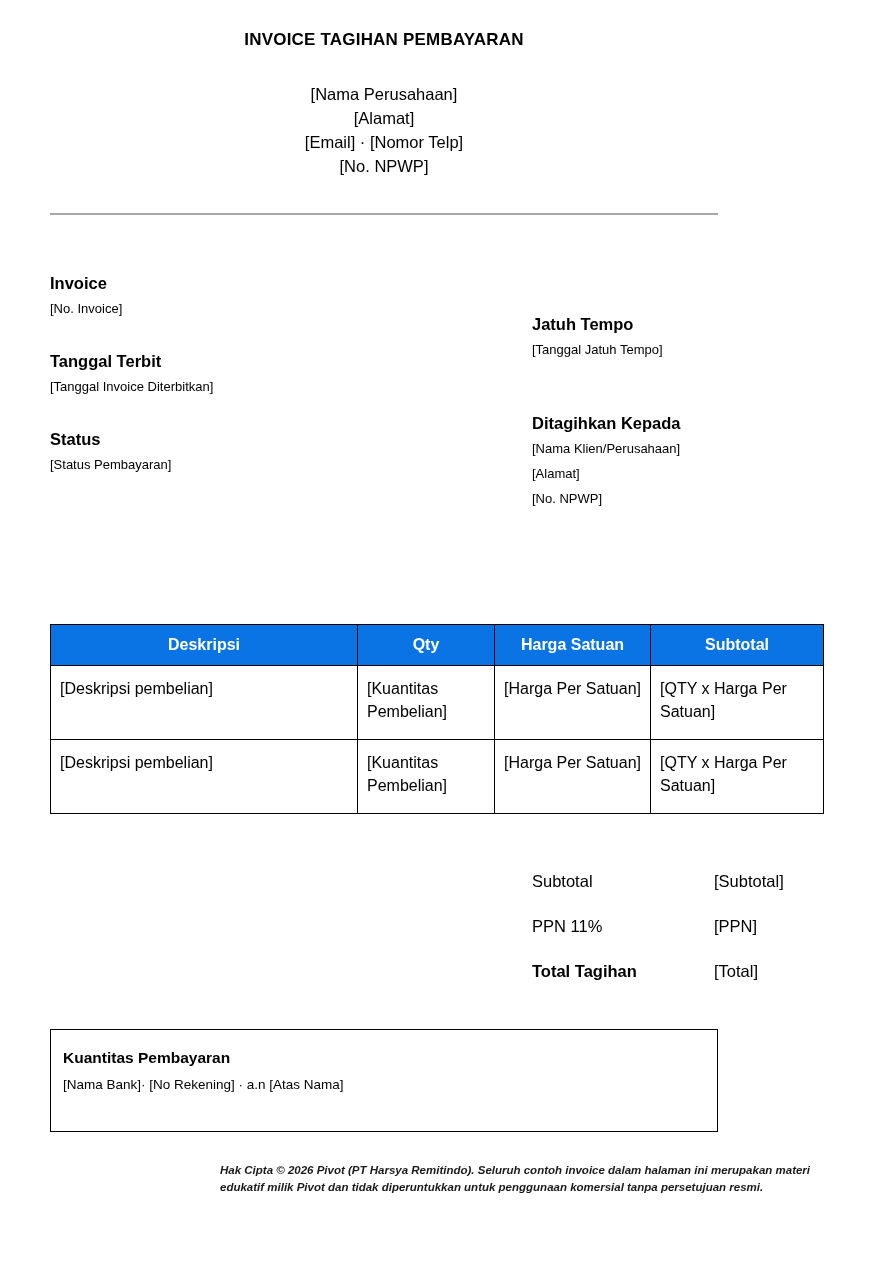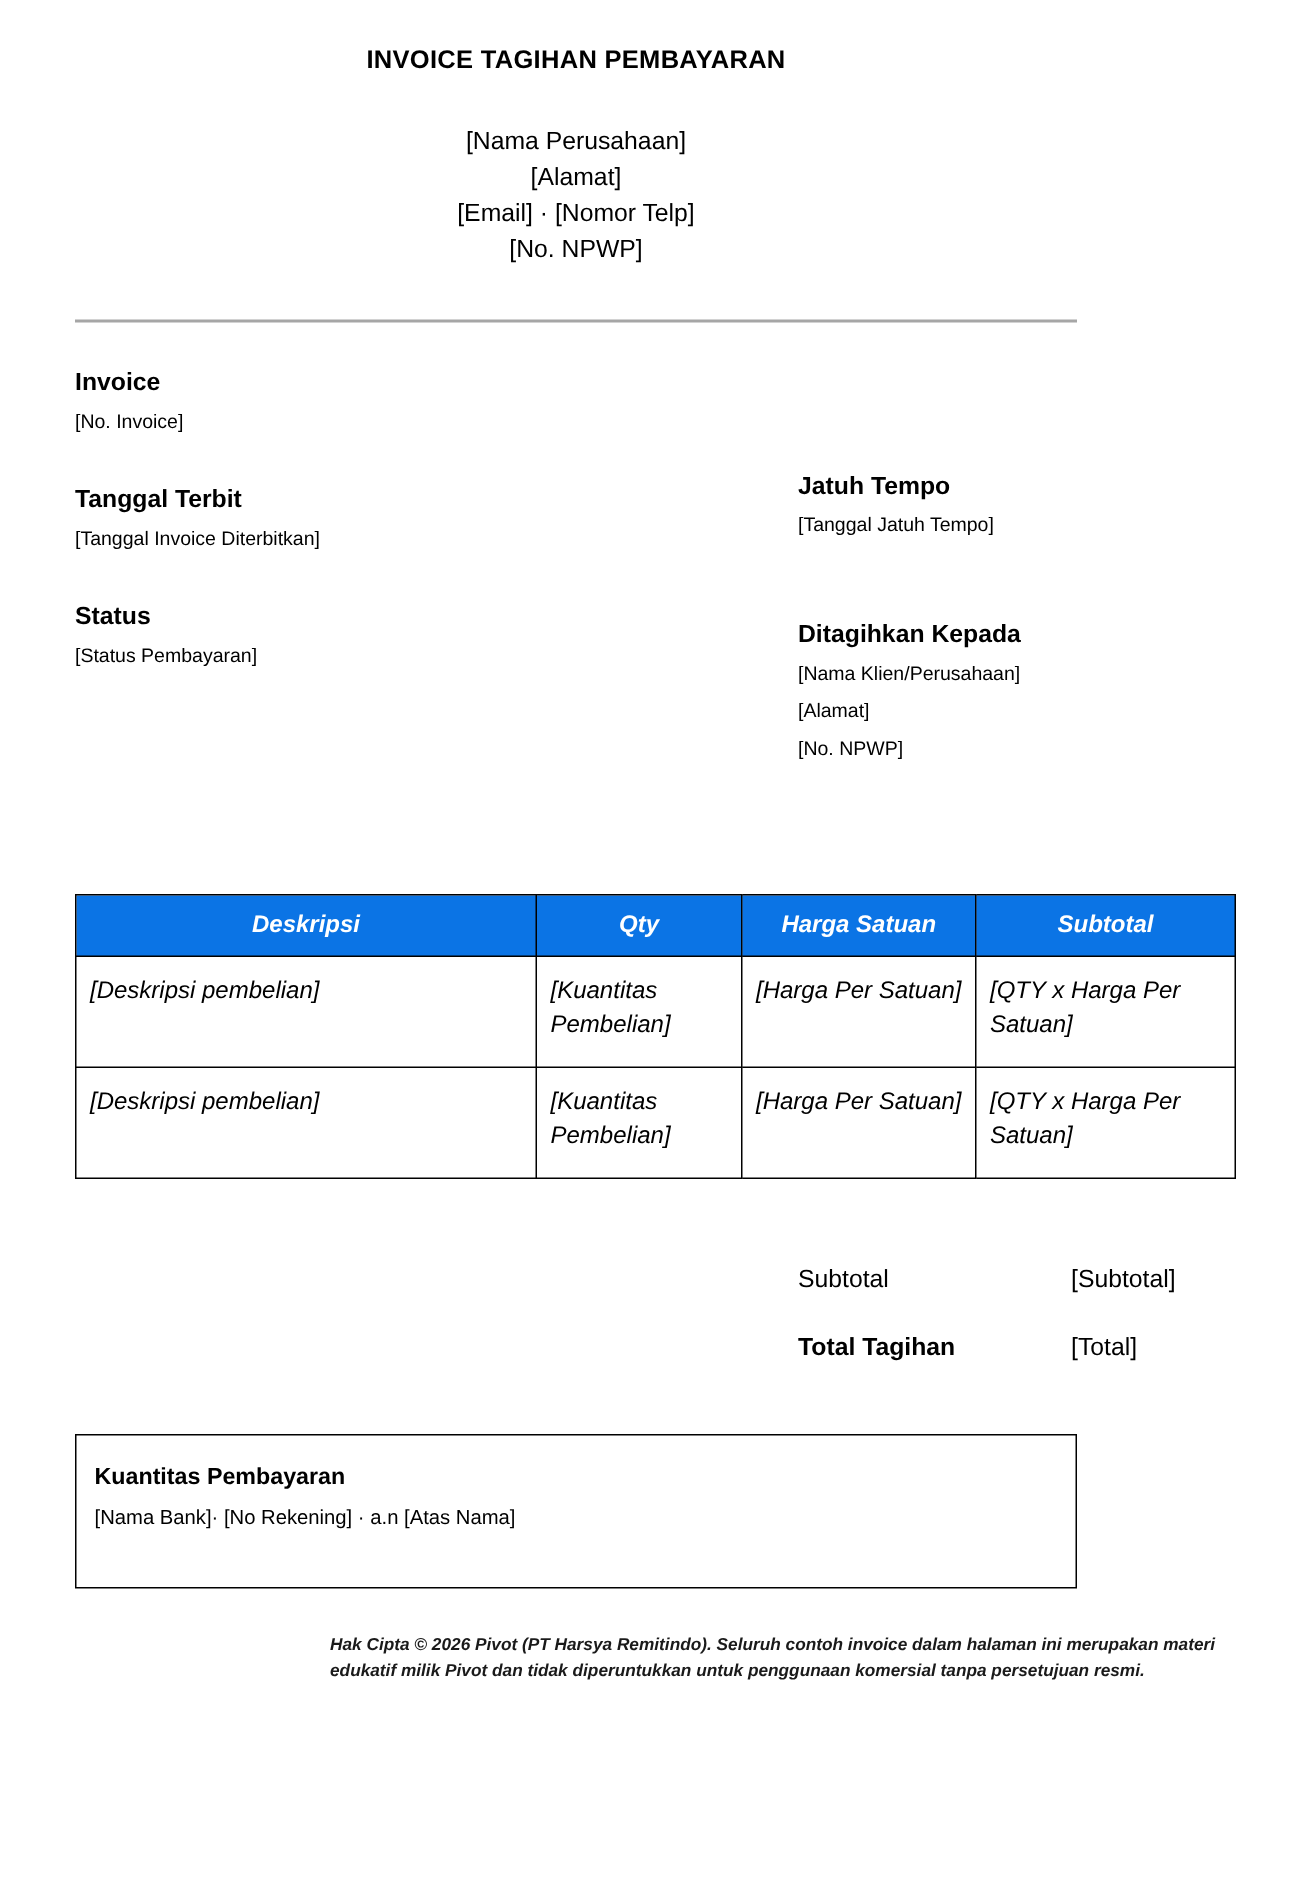--- a/index.html
+++ b/index.html
@@ -53,41 +53,40 @@
   }
   .label {
     font-weight: bold;
     font-size: 16.5px;
     line-height: 25px;
   }
   .value {
     font-size: 13px;
     line-height: 25px;
   }
-  .meta-left  { width: 470px; }
+  .meta-left  { width: 470px; margin-top: 28px; }
   .meta-right {
     position: absolute;
     left: 482px;
     top: 0;
     width: 320px;
   }
   .gap-block { height: 28px; }
 
   .billto {
     position: absolute;
     left: 482px;
     top: 196px;
     width: 330px;
   }
 
   
   .table-wrap {
     margin: 0 50px;
     padding-top: 15px;
-    font-style: italic;
   }
   table.items {
     border-collapse: collapse;
     width: 773px;
     table-layout: fixed;
   }
   table.items th {
     background: #0b74e5;
     color: #ffffff;
     font-size: 16px;
@@ -272,20 +271,24 @@
       </tbody>
     </table>
   </div>
 
   <div class="totals">
     <div class="totals-inner">
       <div class="tot-row">
         <span class="tot-label">Subtotal</span>
         <span class="tot-value">[Subtotal]</span>
       </div>
+      <div class="tot-row">
+        <span class="tot-label">PPN 11%</span>
+        <span class="tot-value">[PPN]</span>
+      </div>
       <div class="tot-row strong">
         <span class="tot-label">Total Tagihan</span>
         <span class="tot-value">[Total]</span>
       </div>
     </div>
   </div>
 
   <div class="paybox">
     <div class="paybox-title">Kuantitas Pembayaran</div>
     <div class="paybox-line">[Nama Bank]· [No Rekening] · a.n [Atas Nama]</div>

